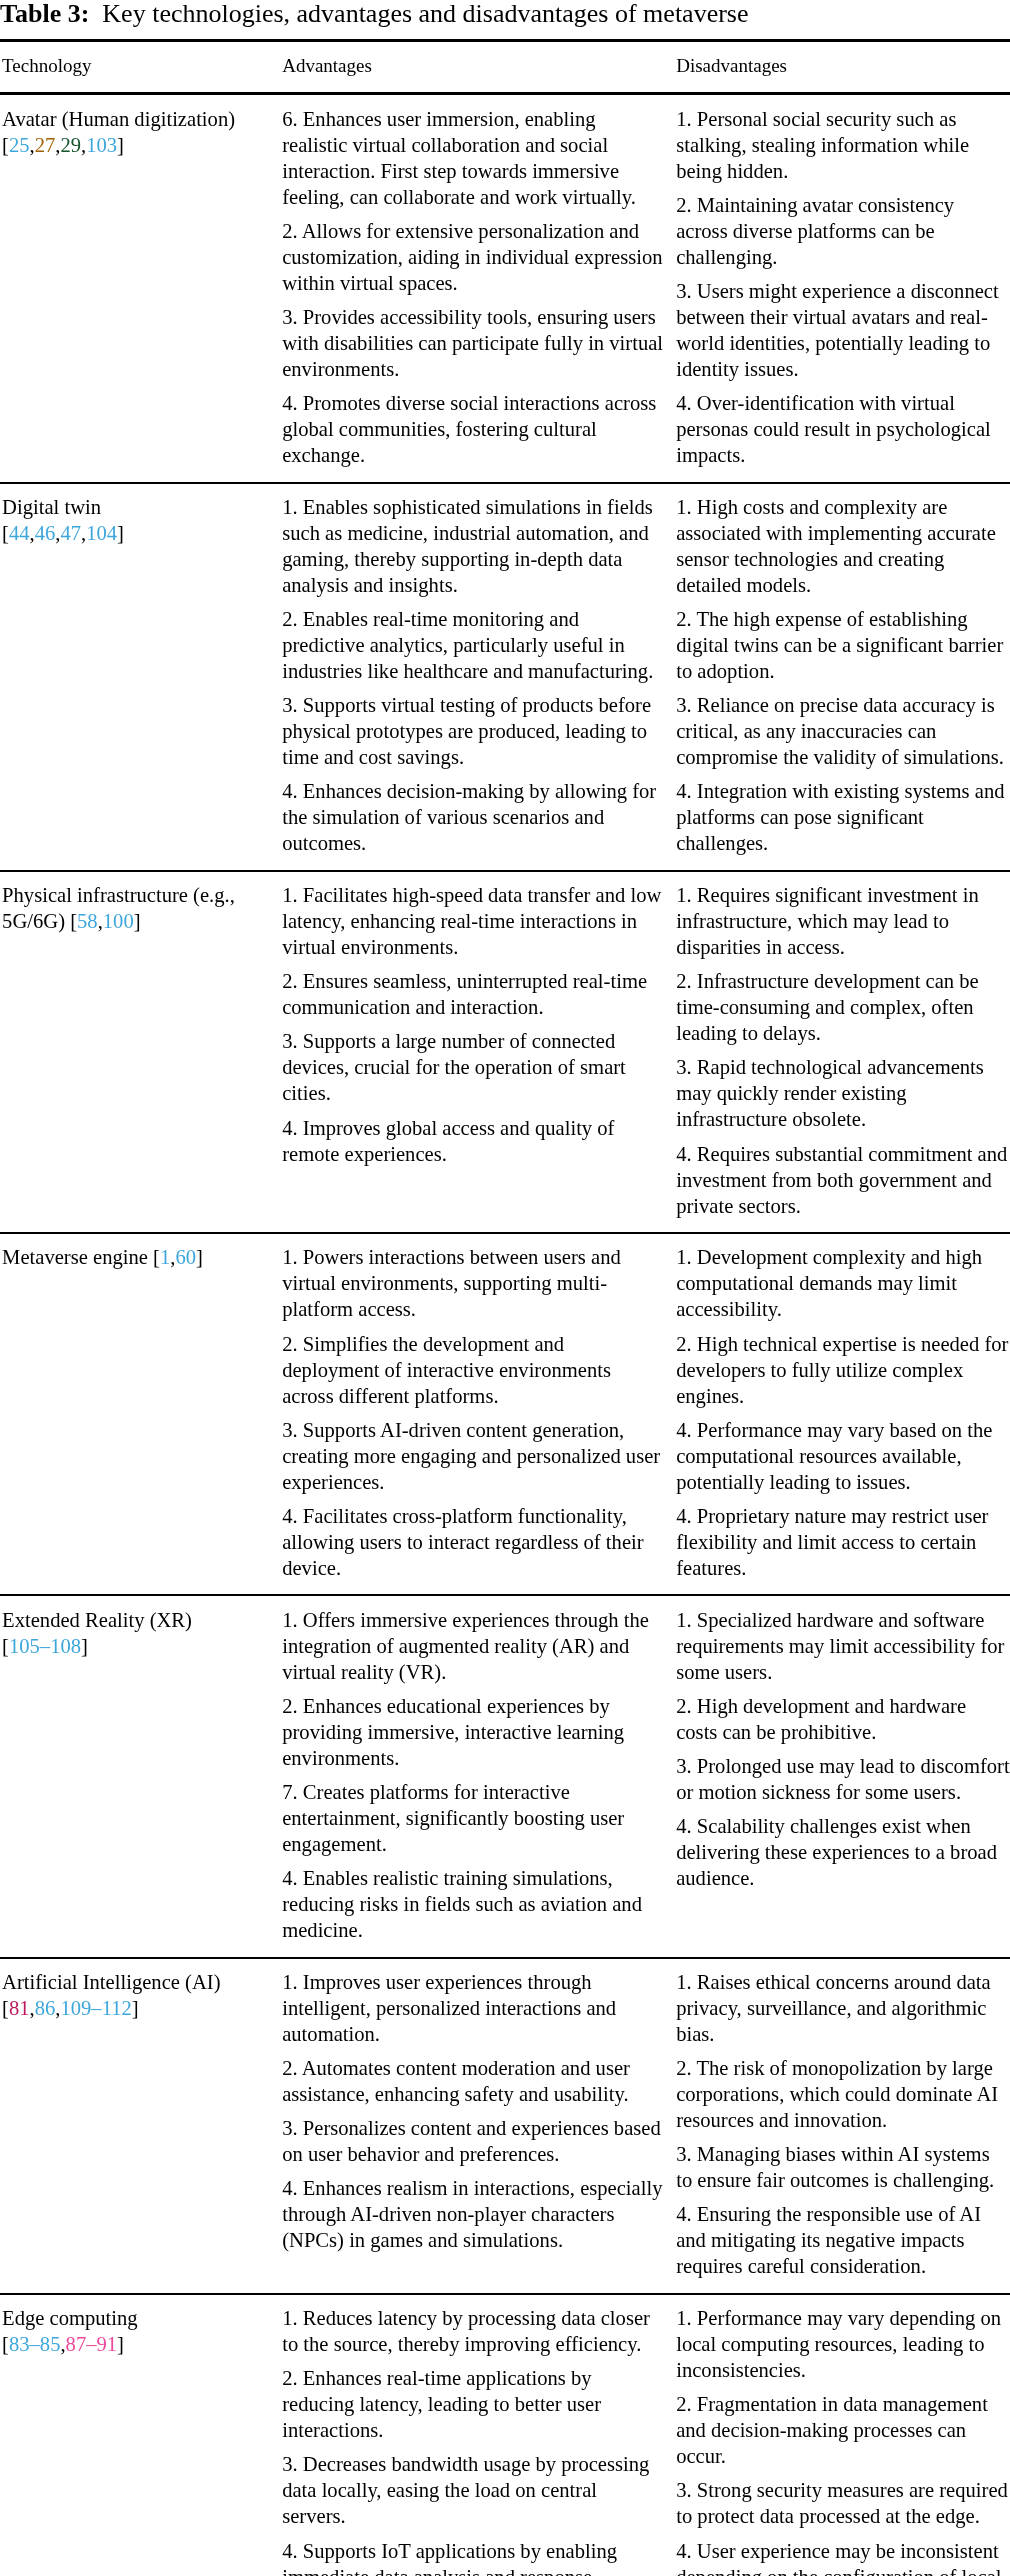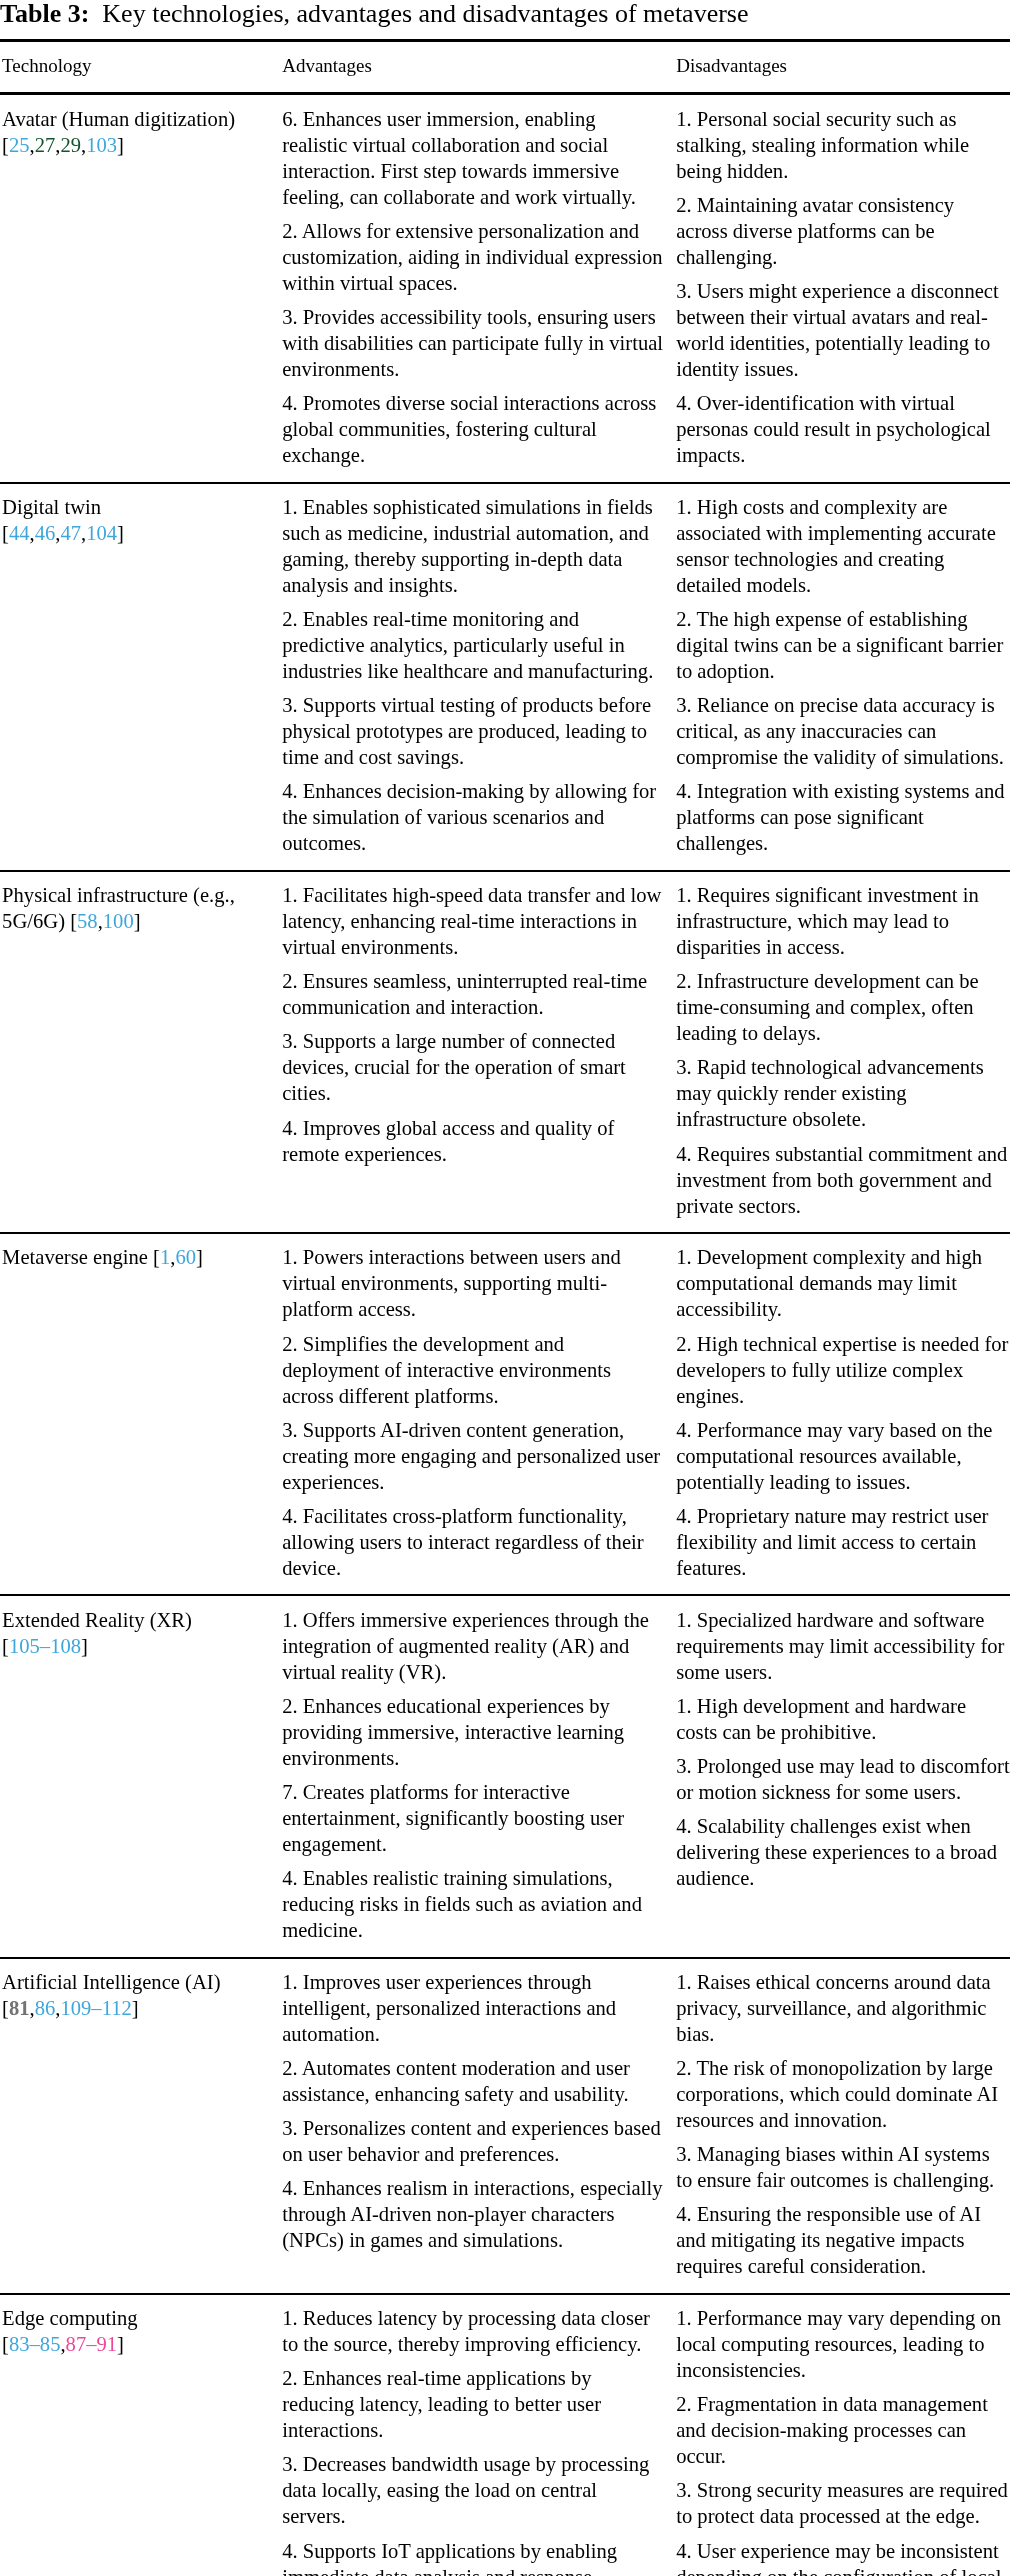--- a/index.html
+++ b/index.html
@@ -77,21 +77,21 @@
   </colgroup>
   <thead>
     <tr>
       <th>Technology</th>
       <th>Advantages</th>
       <th>Disadvantages</th>
     </tr>
   </thead>
   <tbody id="table-body">
       <tr>
-        <td class="tech-cell"><span>Avatar (Human digitization)</span><span class="cite-block"><span>[</span><span style="color: rgb(61, 166, 219);">25</span><span>,</span><span style="color: #14532d;">27</span><span>,</span><span style="color: #14532d;">29</span><span>,</span><span style="color: rgb(61, 166, 219);">103</span><span>]</span></span></td>
+        <td class="tech-cell"><span>Avatar (Human digitization)</span><span class="cite-block"><span>[</span><span style="color: rgb(61, 166, 219);">25</span><span>,</span><span style="color: #a16207;">27</span><span>,</span><span style="color: #14532d;">29</span><span>,</span><span style="color: rgb(61, 166, 219);">103</span><span>]</span></span></td>
         <td class="adv-cell">
           <p class="item">6. Enhances user immersion, enabling realistic virtual collaboration and social interaction. First step towards immersive feeling, can collaborate and work virtually.</p>
           <p class="item">2. Allows for extensive personalization and customization, aiding in individual expression within virtual spaces.</p>
           <p class="item">3. Provides accessibility tools, ensuring users with disabilities can participate fully in virtual environments.</p>
           <p class="item">4. Promotes diverse social interactions across global communities, fostering cultural exchange.</p>
         </td>
         <td class="dis-cell">
           <p class="item">1. Personal social security such as stalking, stealing information while being hidden.</p>
           <p class="item">2. Maintaining avatar consistency across diverse platforms can be challenging.</p>
           <p class="item">3. Users might experience a disconnect between their virtual avatars and real-world identities, potentially leading to identity issues.</p>
@@ -146,27 +146,27 @@
       <tr>
         <td class="tech-cell"><span>Extended Reality (XR)</span><span class="cite-block"><span>[</span><span style="color: rgb(61, 166, 219);">105–108</span><span>]</span></span></td>
         <td class="adv-cell">
           <p class="item">1. Offers immersive experiences through the integration of augmented reality (AR) and virtual reality (VR).</p>
           <p class="item">2. Enhances educational experiences by providing immersive, interactive learning environments.</p>
           <p class="item">7. Creates platforms for interactive entertainment, significantly boosting user engagement.</p>
           <p class="item">4. Enables realistic training simulations, reducing risks in fields such as aviation and medicine.</p>
         </td>
         <td class="dis-cell">
           <p class="item">1. Specialized hardware and software requirements may limit accessibility for some users.</p>
-          <p class="item">1. High development and hardware costs can be prohibitive.</p>
+          <p class="item">2. High development and hardware costs can be prohibitive.</p>
           <p class="item">3. Prolonged use may lead to discomfort or motion sickness for some users.</p>
           <p class="item">4. Scalability challenges exist when delivering these experiences to a broad audience.</p>
         </td>
       </tr>
       <tr>
-        <td class="tech-cell"><span>Artificial Intelligence (AI)</span><span class="cite-block"><span>[</span><span style="color: #737373; font-weight: bold;">81</span><span>,</span><span style="color: rgb(61, 166, 219);">86</span><span>,</span><span style="color: rgb(61, 166, 219);">109–112</span><span>]</span></span></td>
+        <td class="tech-cell"><span>Artificial Intelligence (AI)</span><span class="cite-block"><span>[</span><span style="color: #be185d;">81</span><span>,</span><span style="color: rgb(61, 166, 219);">86</span><span>,</span><span style="color: rgb(61, 166, 219);">109–112</span><span>]</span></span></td>
         <td class="adv-cell">
           <p class="item">1. Improves user experiences through intelligent, personalized interactions and automation.</p>
           <p class="item">2. Automates content moderation and user assistance, enhancing safety and usability.</p>
           <p class="item">3. Personalizes content and experiences based on user behavior and preferences.</p>
           <p class="item">4. Enhances realism in interactions, especially through AI-driven non-player characters (NPCs) in games and simulations.</p>
         </td>
         <td class="dis-cell">
           <p class="item">1. Raises ethical concerns around data privacy, surveillance, and algorithmic bias.</p>
           <p class="item">2. The risk of monopolization by large corporations, which could dominate AI resources and innovation.</p>
           <p class="item">3. Managing biases within AI systems to ensure fair outcomes is challenging.</p>

